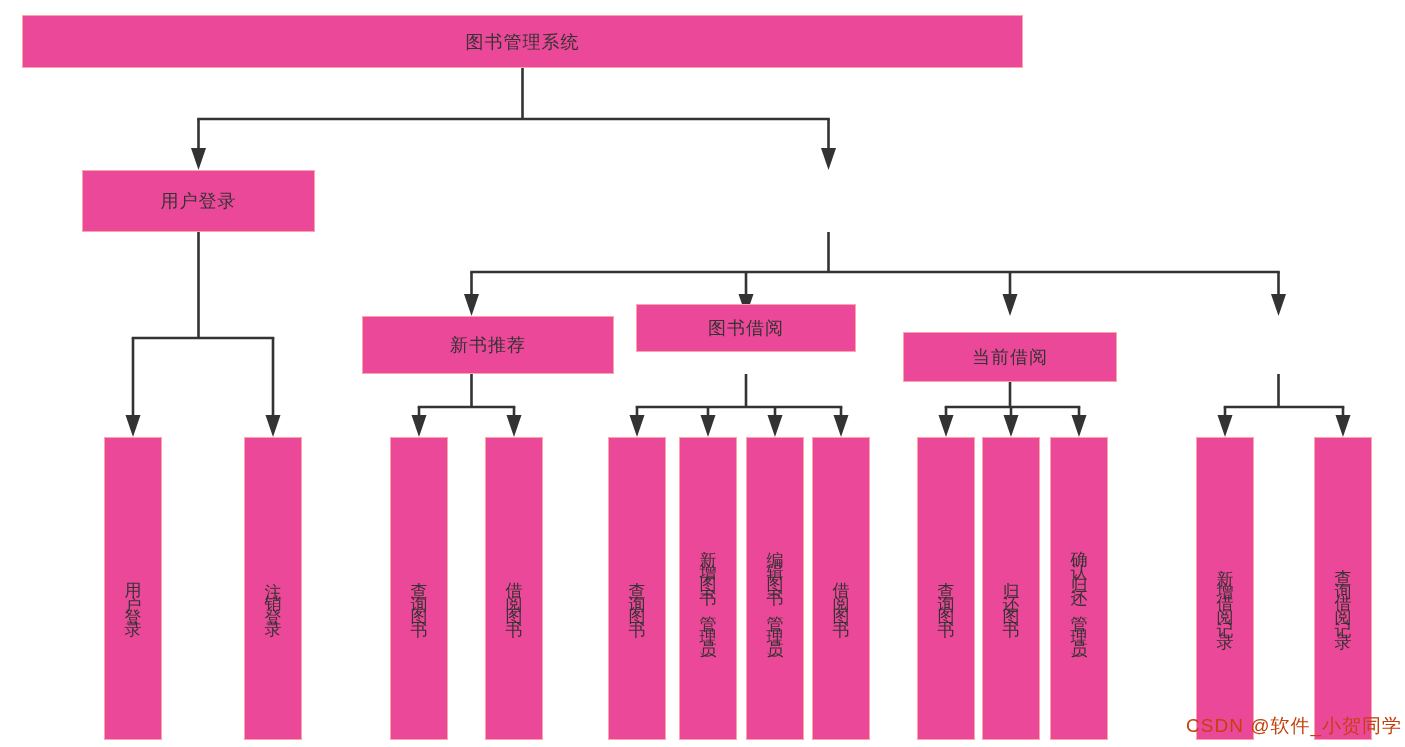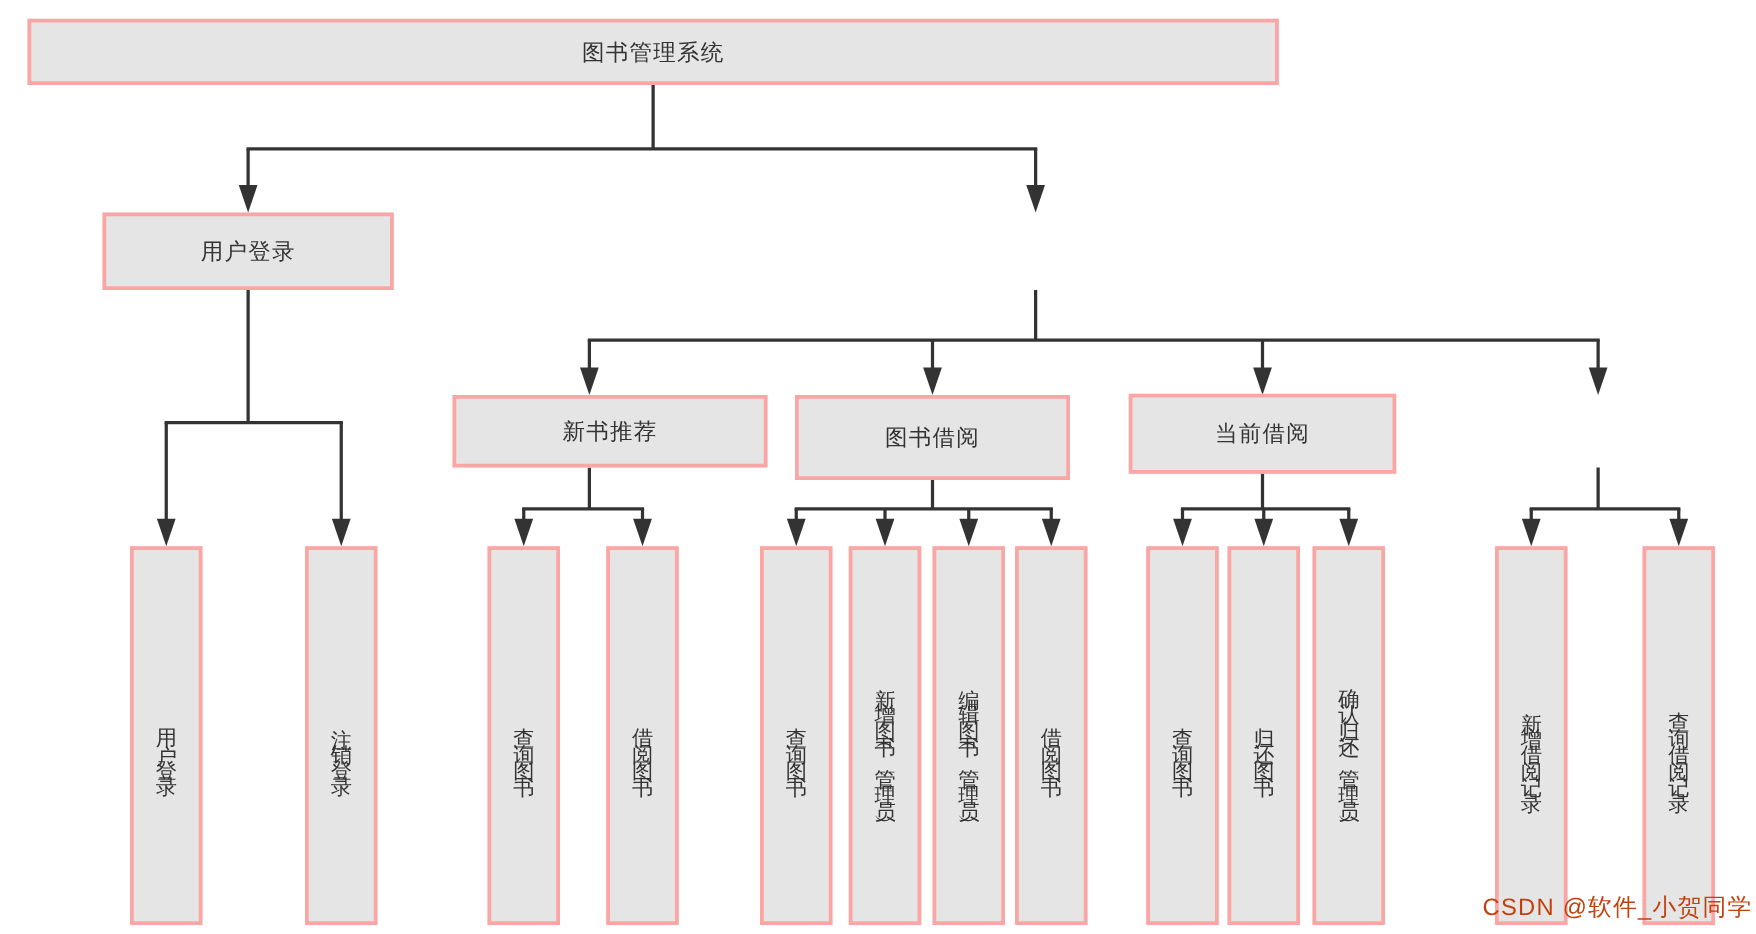--- a/index.html
+++ b/index.html
@@ -20,22 +20,22 @@
     position: absolute;
     left: 0;
     top: 0;
     width: 1405px;
     height: 747px;
     pointer-events: none;
   }
   .node {
     position: absolute;
     box-sizing: border-box;
-    background: #e5e5e5;
-    border: 3px solid #fca5a5;
+    background: #ec4899;
+    border: 1px solid #fca5a5;
     display: flex;
     align-items: center;
     justify-content: center;
     font-size: 18px;
     letter-spacing: 1px;
     color: #333333;
     z-index: 2;
   }
   .leaf {
     font-size: 17px;
@@ -123,24 +123,24 @@
     <span>图书管理系统</span>
   </div>
 
   <div class="node" style="left:82px;top:170px;width:233px;height:62px">
     <span>用户登录</span>
   </div>
 
   <div class="node" style="left:362px;top:316px;width:252px;height:58px">
     <span>新书推荐</span>
   </div>
-  <div class="node" style="left:636px;top:316px;width:220px;height:68px">
+  <div class="node" style="left:636px;top:304px;width:220px;height:48px">
     <span>图书借阅</span>
   </div>
-  <div class="node" style="left:903px;top:315px;width:214px;height:64px">
+  <div class="node" style="left:903px;top:332px;width:214px;height:50px">
     <span>当前借阅</span>
   </div>
 
   <div class="node leaf" style="left:104px;top:437px;width:58px;height:303px">
     <span class="vtext">用户登录</span>
   </div>
   <div class="node leaf" style="left:244px;top:437px;width:58px;height:303px">
     <span class="vtext">注销登录</span>
   </div>
 

